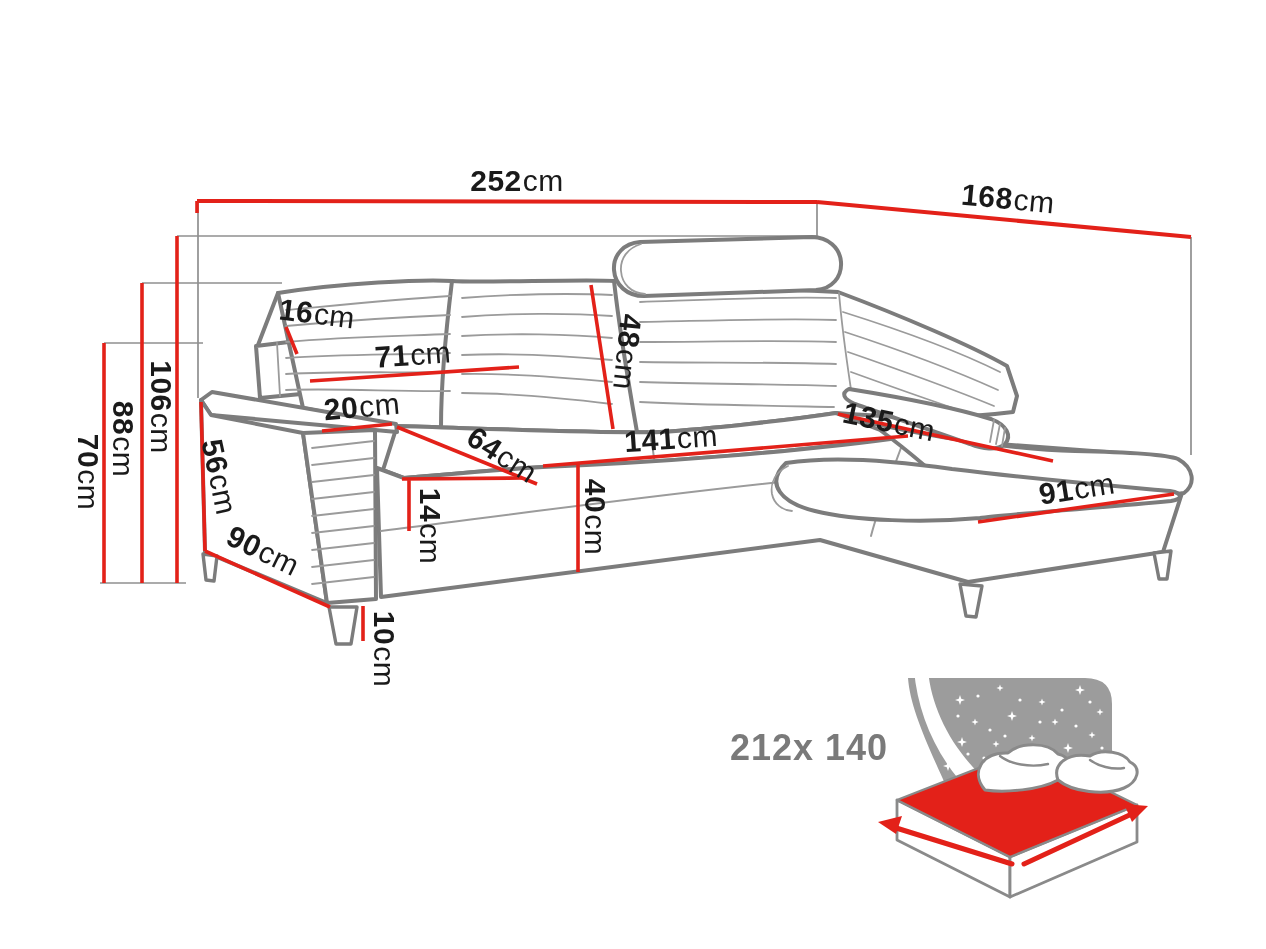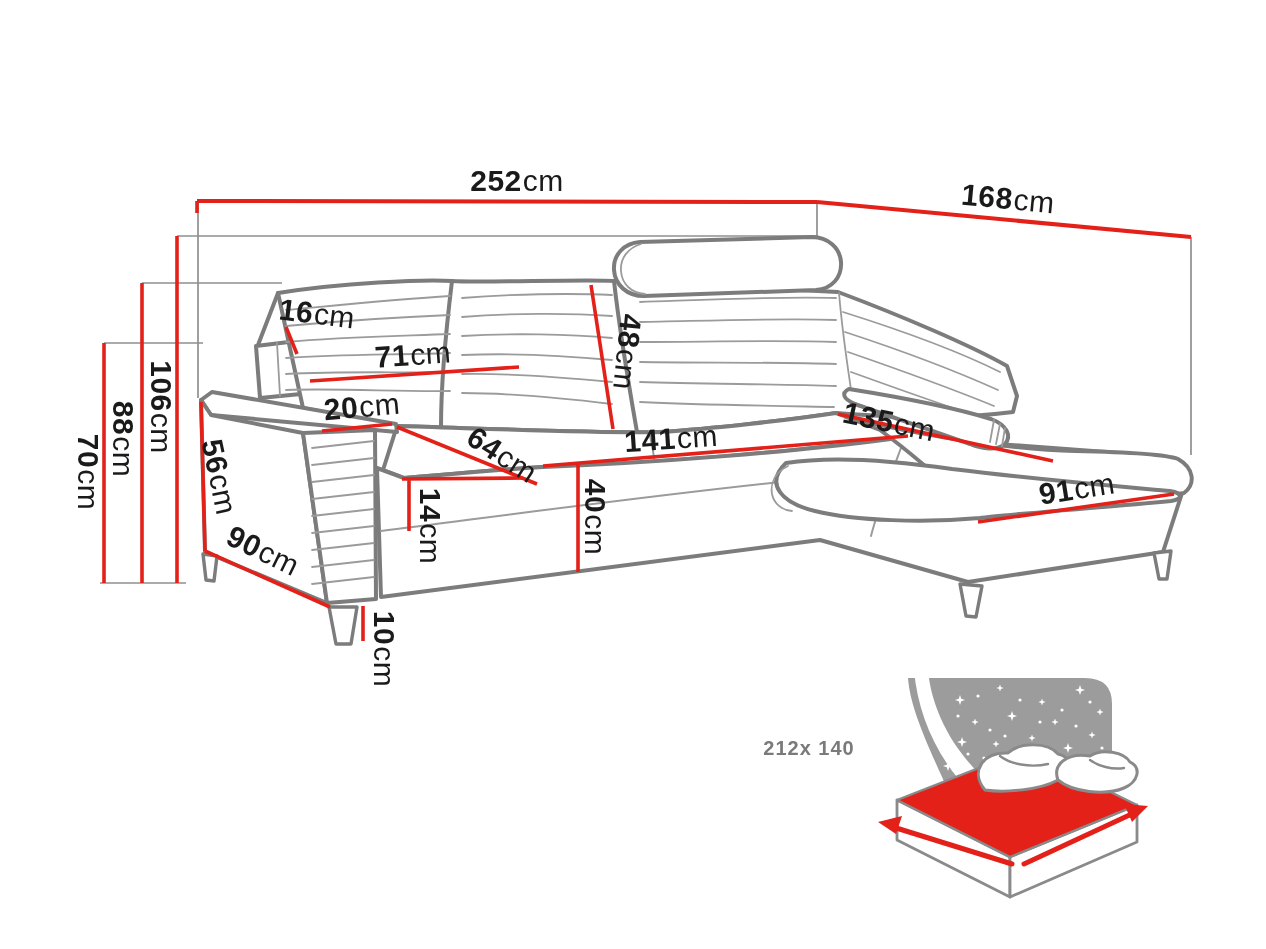--- a/index.html
+++ b/index.html
@@ -39,21 +39,21 @@
   
   .dim{
     position:absolute;
     transform:translate(-50%,-50%) rotate(var(--r,0deg));
     font-size:30px;font-weight:700;color:var(--c-text);
     white-space:nowrap;letter-spacing:0.5px;line-height:1;
   }
   .dim .unit{font-weight:400;margin-left:1px;}
   .sleep-label{
     position:absolute;transform:translate(-50%,-50%);
-    font-size:20px;font-weight:700;color:var(--c-muted);
+    font-size:36px;font-weight:700;color:var(--c-muted);
     letter-spacing:1px;white-space:nowrap;line-height:1;
   }
 </style>
 </head>
 <body>
 
 <div class="stage">
 
 <svg width="1266" height="949" viewBox="0 0 1266 949">
 

